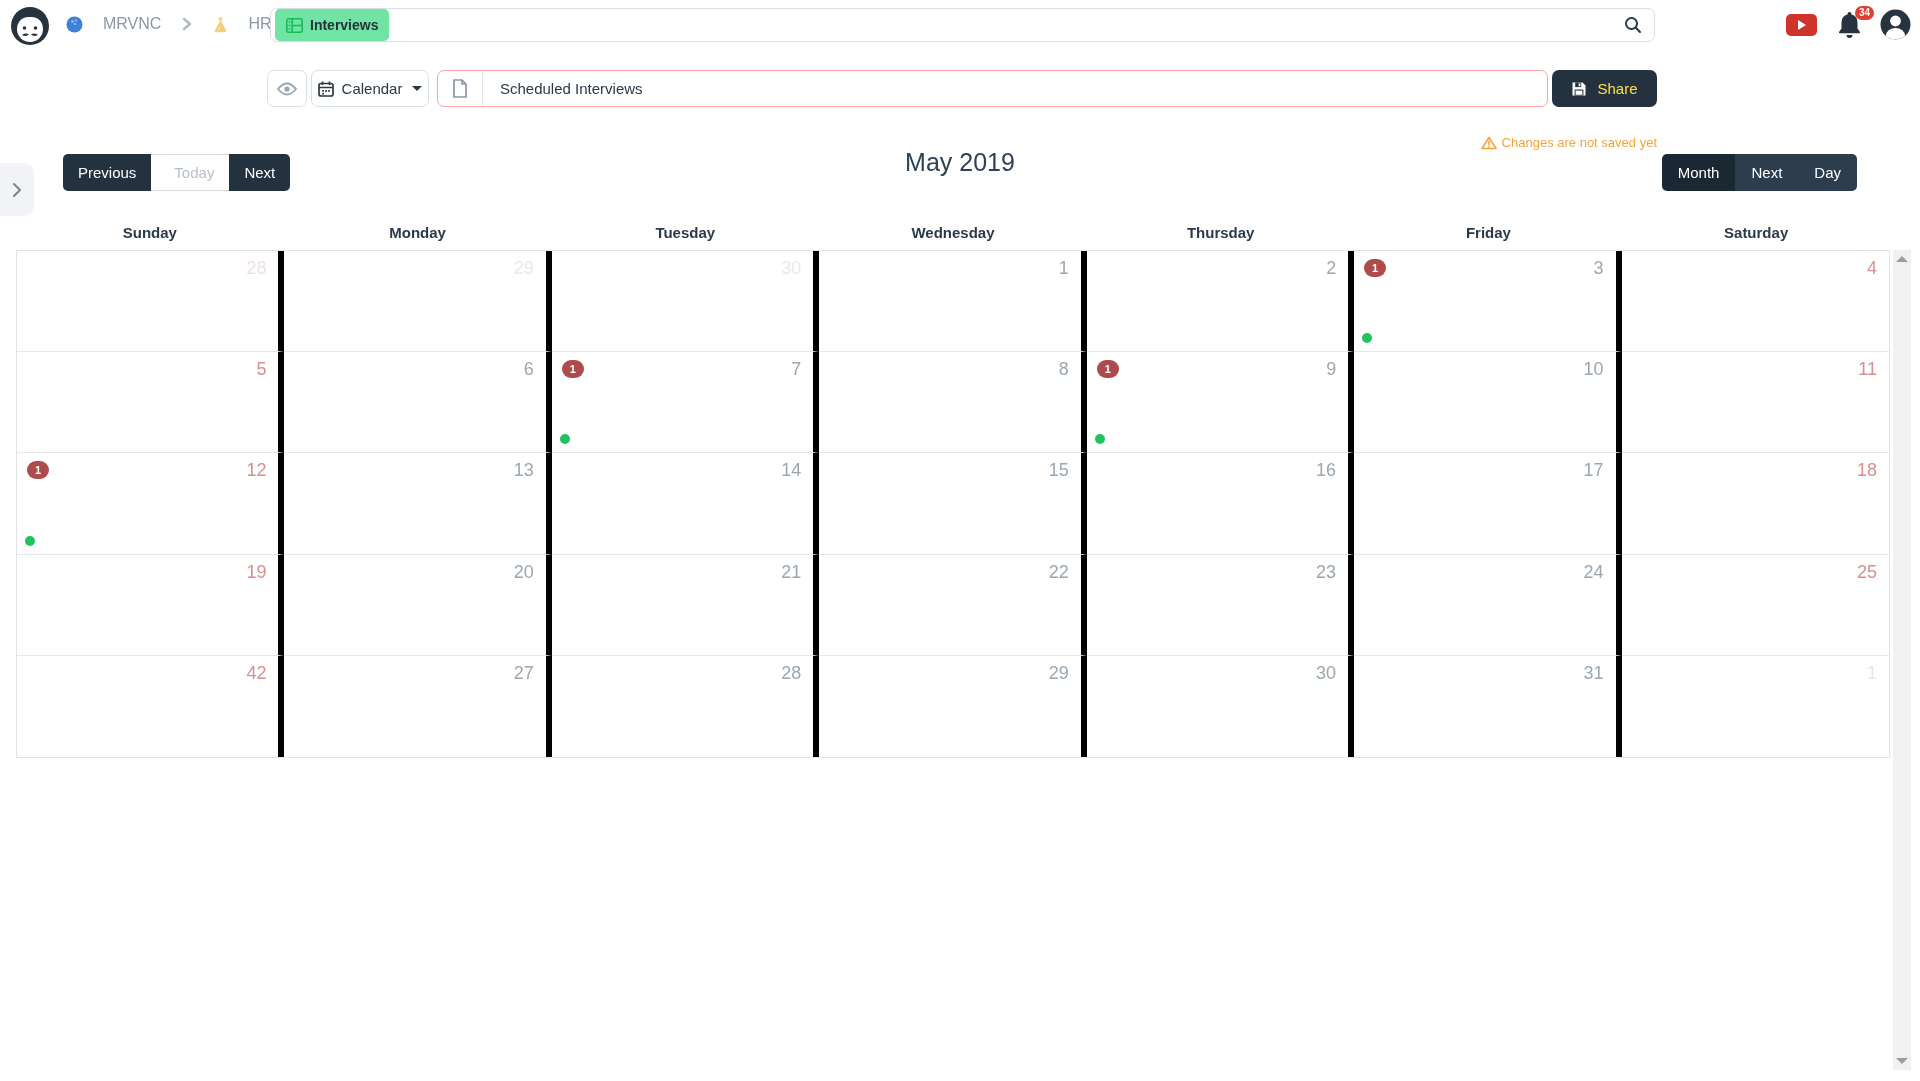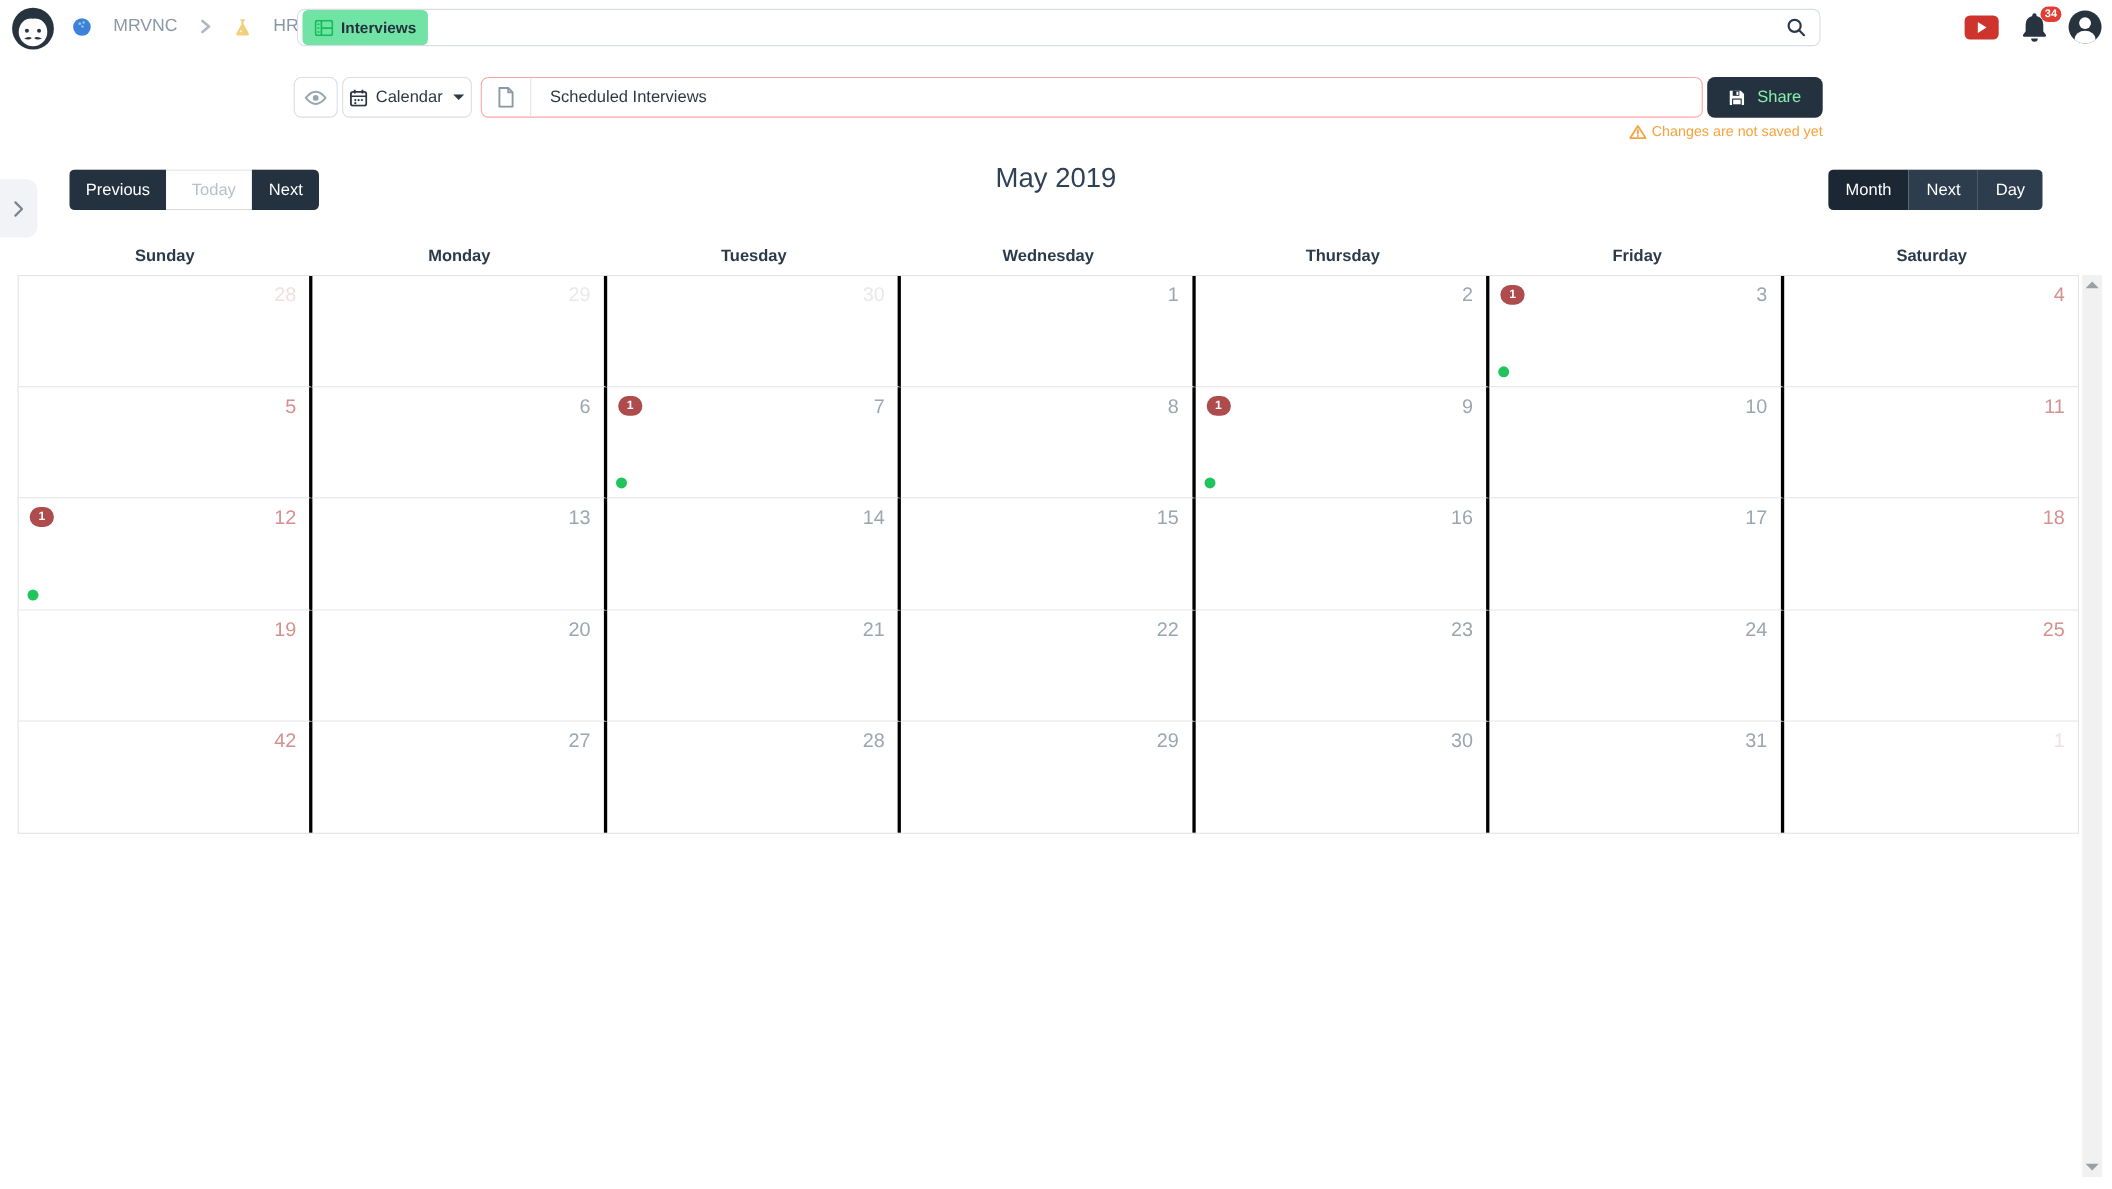--- a/index.html
+++ b/index.html
@@ -38,23 +38,23 @@
   .viewselect { left:311px; width:118px; }
   .caret { width:0; height:0; border-left:5px solid transparent; border-right:5px solid transparent;
     border-top:5px solid #2b3946; margin-left:2px; }
   .titlegroup { position:absolute; left:437px; right:372px; top:70px; height:37px;
     border:1px solid #fca5a5; border-radius:7px; background:#fff; display:flex; align-items:center; }
   .dociconbox { width:45px; height:100%; border-right:1px solid #dfe3e8; display:flex;
     align-items:center; justify-content:center; cursor:pointer; }
   .titleinput { flex:1; height:100%; border:none; outline:none; font-size:15px; color:#2b3946;
     padding-left:17px; font-family:"Liberation Sans", sans-serif; background:transparent; }
   .sharebtn { position:absolute; right:263px; top:70px; width:105px; height:37px; background:#24313f;
-    border:none; border-radius:7px; color:#86efac; font-size:15px; display:flex; align-items:center;
+    border:none; border-radius:7px; color:#fde047; font-size:15px; display:flex; align-items:center;
     justify-content:center; gap:10px; cursor:pointer; font-family:"Liberation Sans", sans-serif; }
-  .warning { position:absolute; right:263px; top:112px; display:flex; align-items:center; gap:5px;
+  .warning { position:absolute; right:263px; top:135px; display:flex; align-items:center; gap:5px;
     color:#f5a33b; font-size:13px; }
 
   
   .sidetoggle { position:absolute; left:0; top:163px; width:34px; height:53px; background:#f1f3f6;
     border-radius:0 10px 10px 0; display:flex; align-items:center; justify-content:center; cursor:pointer; }
   .navgroup { position:absolute; left:63px; top:154px; height:37px; display:flex; border-radius:5px;
     overflow:hidden; }
   .navbtn { height:100%; border:none; font-size:15px; padding:0 15px; cursor:pointer;
     font-family:"Liberation Sans", sans-serif; }
   .navbtn.dark { background:#24313f; color:#fff; }
@@ -67,21 +67,21 @@
     cursor:pointer; font-family:"Liberation Sans", sans-serif; }
   .view-btn.active { background:#1b2733; }
 
   
   .weekdays { position:absolute; left:16px; top:224px; width:1874px; display:grid;
     grid-template-columns:repeat(7,1fr); }
   .weekday { text-align:center; font-size:15px; font-weight:bold; color:#2b3a49; }
   .grid { position:absolute; left:16px; top:250px; width:1874px; height:508px;
     border:1px solid #e2e3e5; display:grid; grid-template-columns:repeat(7,1fr);
     grid-template-rows:repeat(5,1fr); background:#fff; }
-  .cell { position:relative; border-right:3px solid #000000; border-bottom:1px solid #e7e7e9; cursor:pointer; }
+  .cell { position:relative; border-right:6px solid #000000; border-bottom:1px solid #e7e7e9; cursor:pointer; }
   .cell:nth-child(7n) { border-right:none; }
   .cell:nth-child(n+29) { border-bottom:none; }
   .daynum { position:absolute; top:7px; right:12px; font-size:18px; color:#9aa7b1; }
   .daynum.weekend { color:#d78f8f; }
   .daynum.muted { color:#e8e9eb; }
   .daynum.weekend.muted { color:#f1e0e0; }
   .badge { position:absolute; top:8px; left:10px; min-width:22px; height:18px; background:#ae4b4c;
     border-radius:9px; color:#fff; font-size:11px; font-weight:bold; display:flex;
     align-items:center; justify-content:center; padding:0 4px; }
   .dot { position:absolute; bottom:8px; left:8px; width:10px; height:10px; border-radius:50%;

